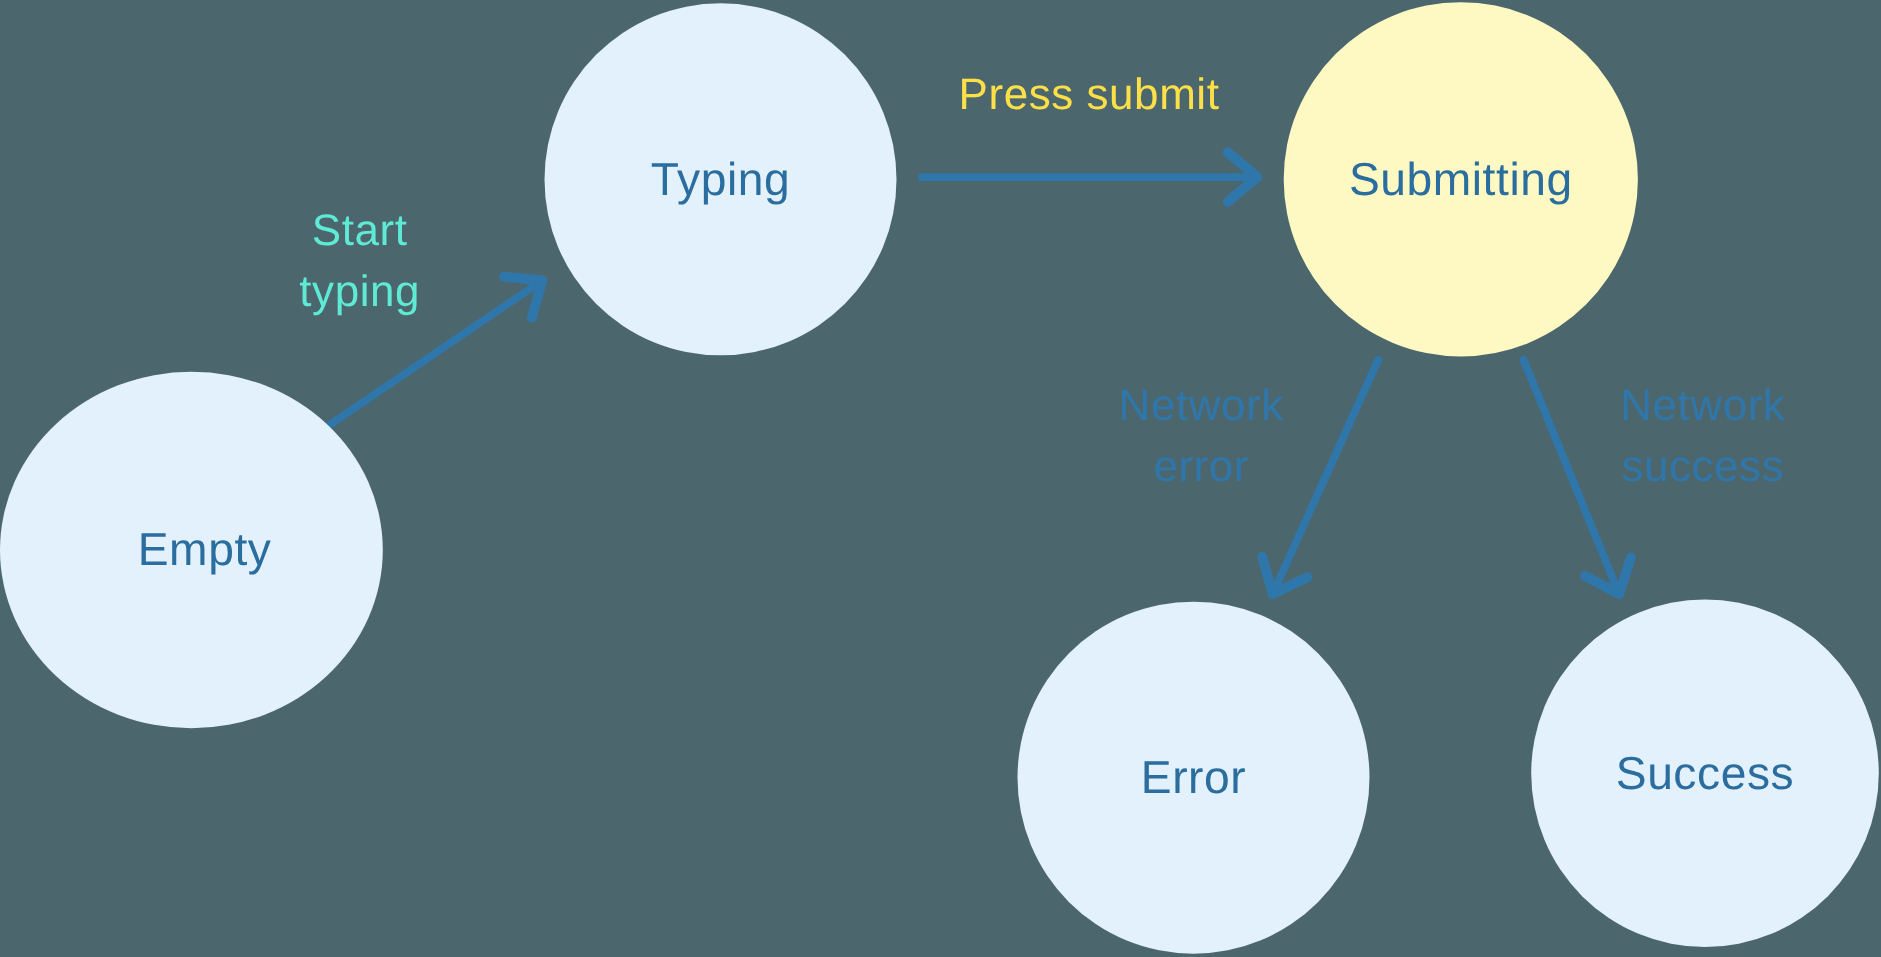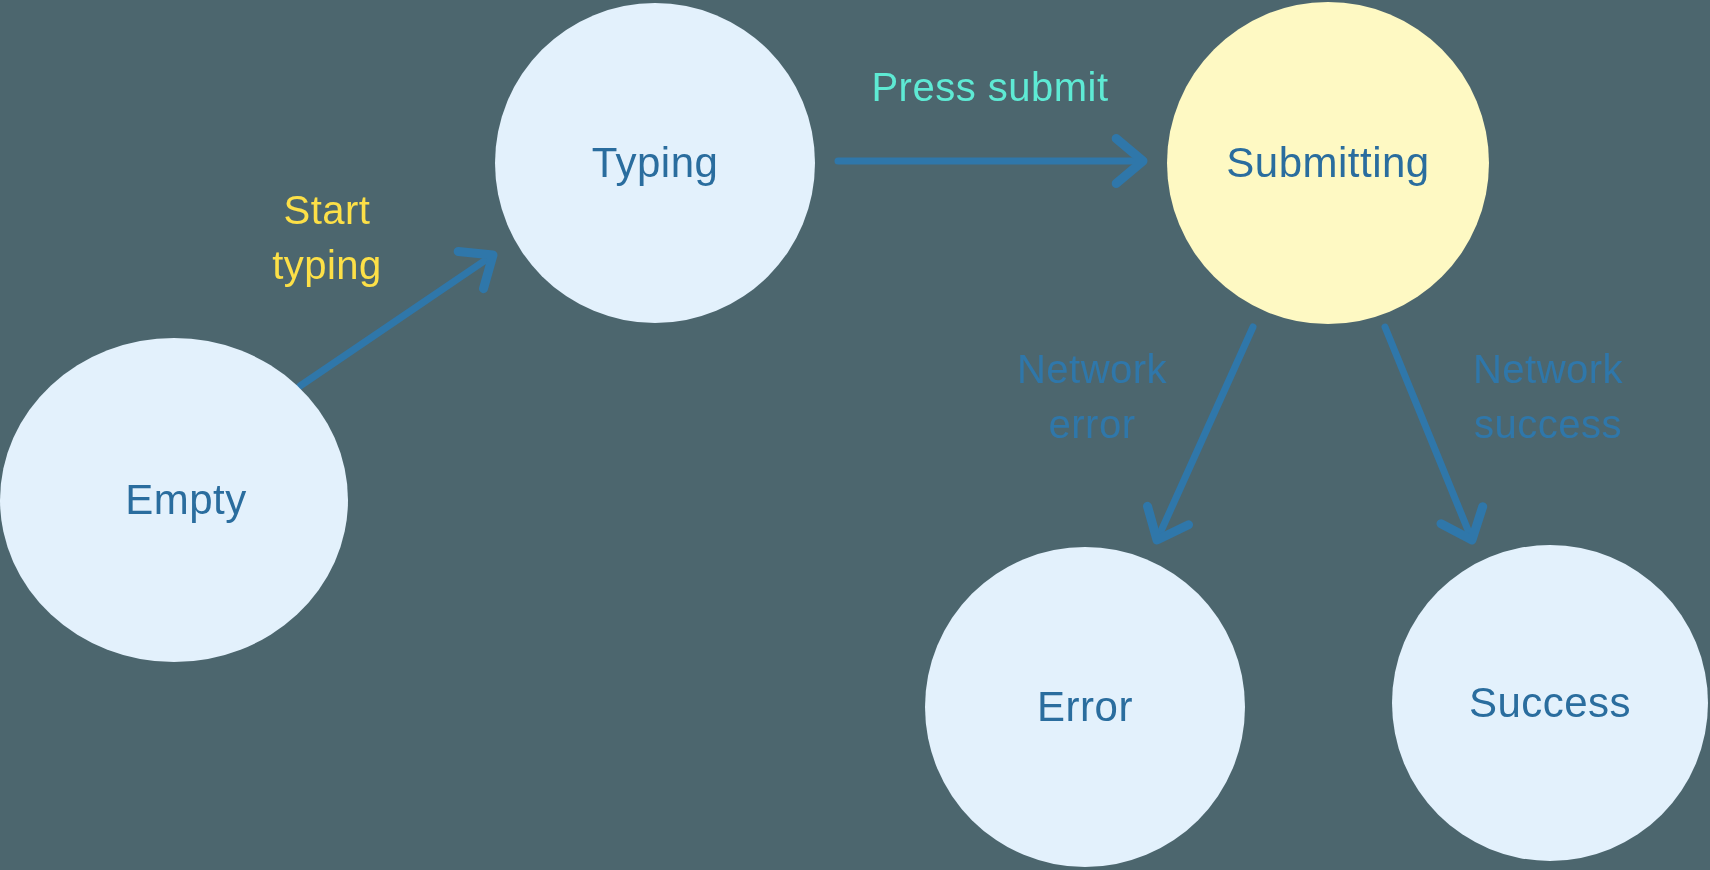--- a/index.html
+++ b/index.html
@@ -80,25 +80,25 @@
         <div class="state-label" style="color: rgb(42, 109, 158);">Submitting</div>
       </div>
       <div class="state-node" style="left: 925px; top: 547px; width: 320px; height: 320px; background: rgb(227, 241, 252);">
         <div class="state-label" style="color: rgb(42, 109, 158);">Error</div>
       </div>
       <div class="state-node" style="left: 1392px; top: 545px; width: 316px; height: 316px; background: rgb(227, 241, 252);">
         <div class="state-label" style="color: rgb(42, 109, 158);">Success</div>
       </div>
     </div>
   <div id="labels-layer">
-      <div class="edge-label" style="left: 327px; top: 238px; color: #fde047;">
+      <div class="edge-label" style="left: 327px; top: 238px; color: #5eead4;">
         <div>Start</div>
         <div>typing</div>
       </div>
-      <div class="edge-label" style="left: 990px; top: 87px; color: #5eead4;">
+      <div class="edge-label" style="left: 990px; top: 87px; color: #fde047;">
         <div>Press submit</div>
       </div>
       <div class="edge-label" style="left: 1092px; top: 397px; color: rgb(47, 119, 170);">
         <div>Network</div>
         <div>error</div>
       </div>
       <div class="edge-label" style="left: 1548px; top: 397px; color: rgb(47, 119, 170);">
         <div>Network</div>
         <div>success</div>
       </div>

